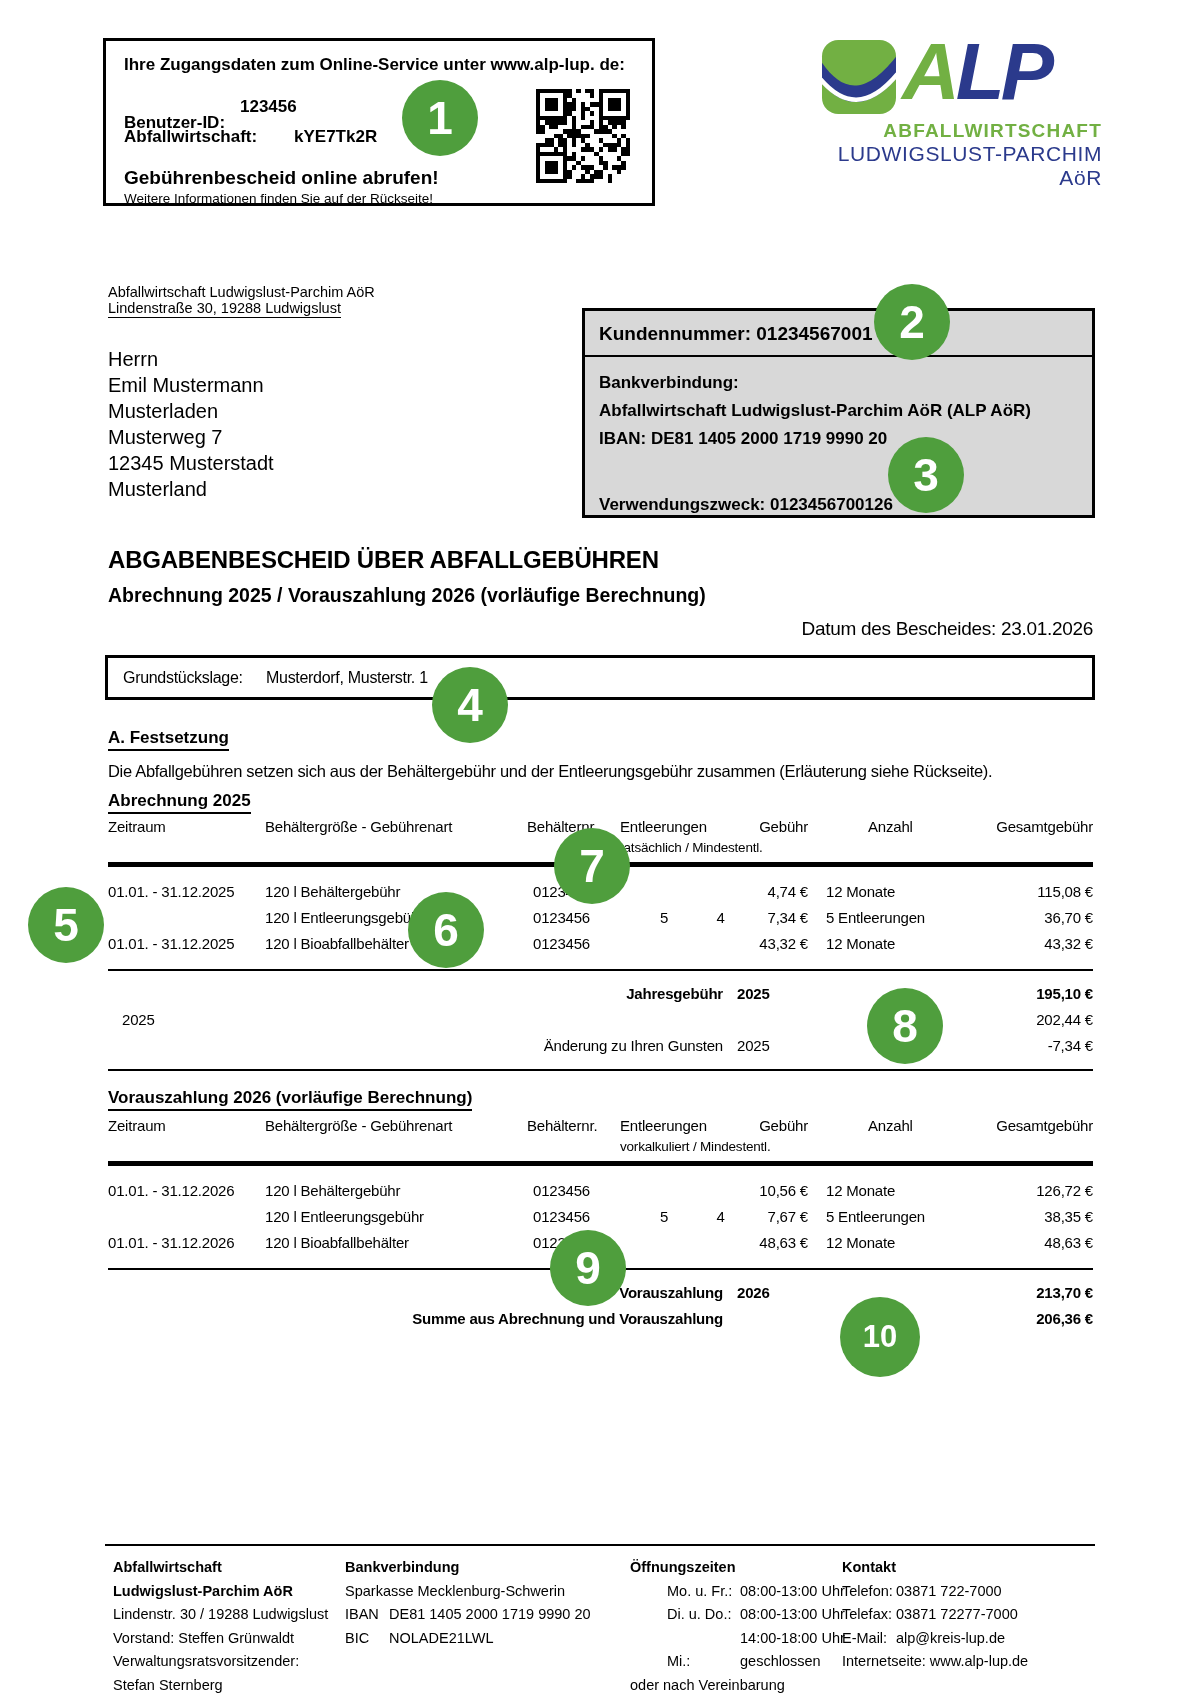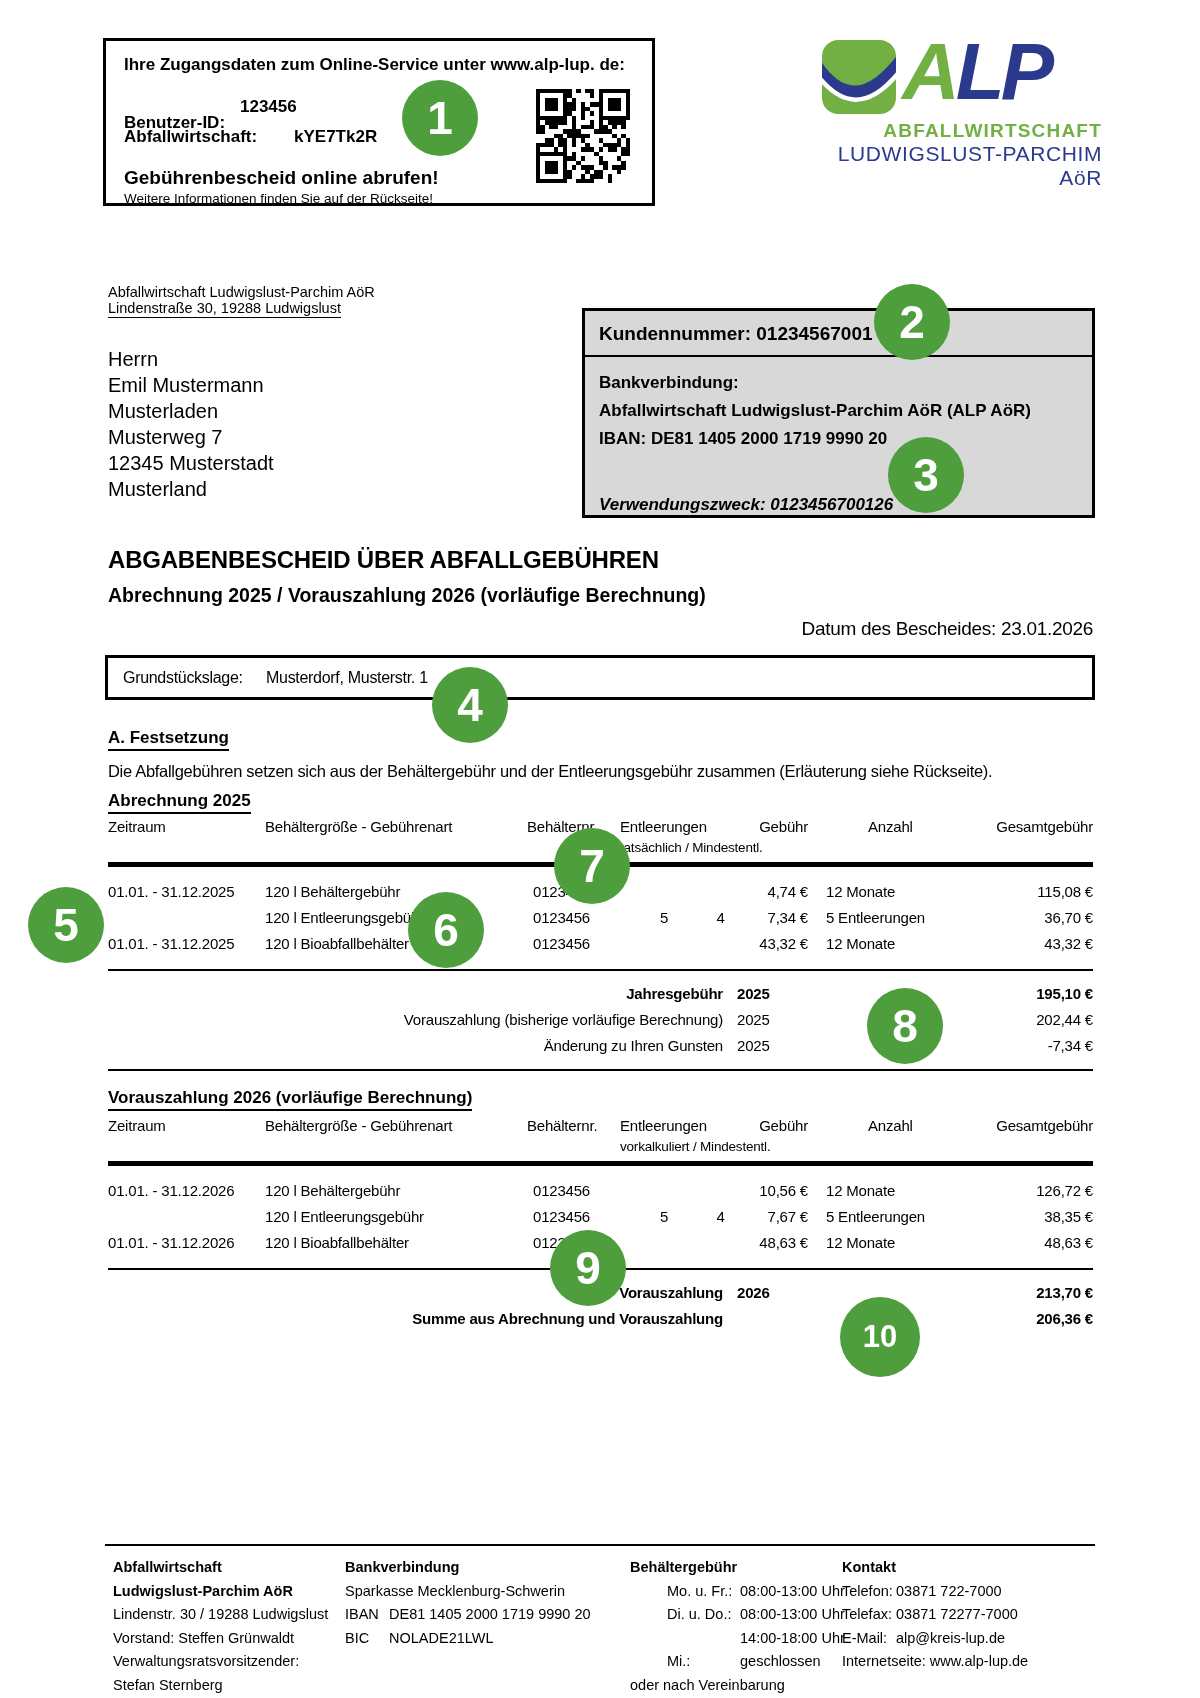--- a/index.html
+++ b/index.html
@@ -290,21 +290,21 @@
     <div>12345 Musterstadt</div>
     <div>Musterland</div>
   </div>
 
   <div class="abs cust-box">
     <div class="cb-kdnr">Kundennummer: 01234567001</div>
     <div class="cb-sep"></div>
     <div class="cb-line" style="top:62px;">Bankverbindung:</div>
     <div class="cb-line" style="top:90px;">Abfallwirtschaft Ludwigslust-Parchim AöR (ALP AöR)</div>
     <div class="cb-line" style="top:118px;">IBAN: DE81 1405 2000 1719 9990 20</div>
-    <div class="cb-line" style="top:184px;font-style:italic;">Verwendungszweck: 0123456700126</div>
+    <div class="cb-line" style="top:184px;">Verwendungszweck: 0123456700126</div>
   </div>
 
   <div class="abs doc-title">ABGABENBESCHEID ÜBER ABFALLGEBÜHREN</div>
   <div class="abs doc-subtitle">Abrechnung 2025 / Vorauszahlung 2026 (vorläufige Berechnung)</div>
   <div class="abs doc-date">Datum des Bescheides: 23.01.2026</div>
 
   <div class="abs prop-box">
     <div class="pb-label">Grundstückslage:</div>
     <div class="pb-value">Musterdorf, Musterstr. 1</div>
   </div>
@@ -358,21 +358,20 @@
       </div>
     </div>
     <div class="rule mt8"></div>
     <div class="tot-block">
       <div class="trow bold">
         <div class="tlabel">Jahresgebühr</div>
         <div class="tyear">2025</div>
         <div class="tamount">195,10 €</div>
       </div>
       <div class="trow">
-        <div class="tlabel">Vorauszahlung (bisherige vorläufige Berechnung)</div>
         <div class="tyear">2025</div>
         <div class="tamount">202,44 €</div>
       </div>
       <div class="trow">
         <div class="tlabel">Änderung zu Ihren Gunsten</div>
         <div class="tyear">2025</div>
         <div class="tamount">-7,34 €</div>
       </div>
     </div>
     <div class="rule mt6"></div>
@@ -464,21 +463,21 @@
     <div class="fpair">
       <span class="fpl2">IBAN</span>
       <span>DE81 1405 2000 1719 9990 20</span>
     </div>
     <div class="fpair">
       <span class="fpl2">BIC</span>
       <span>NOLADE21LWL</span>
     </div>
   </div>
   <div class="fcol fc3">
-    <div class="bold">Behältergebühr</div>
+    <div class="bold">Öffnungszeiten</div>
     <div class="fpair">
       <span class="fpl3">Mo. u. Fr.:</span>
       <span>08:00-13:00 Uhr</span>
     </div>
     <div class="fpair">
       <span class="fpl3">Di. u. Do.:</span>
       <span>08:00-13:00 Uhr</span>
     </div>
     <div class="fpair">
       <span class="fpl3"></span>

